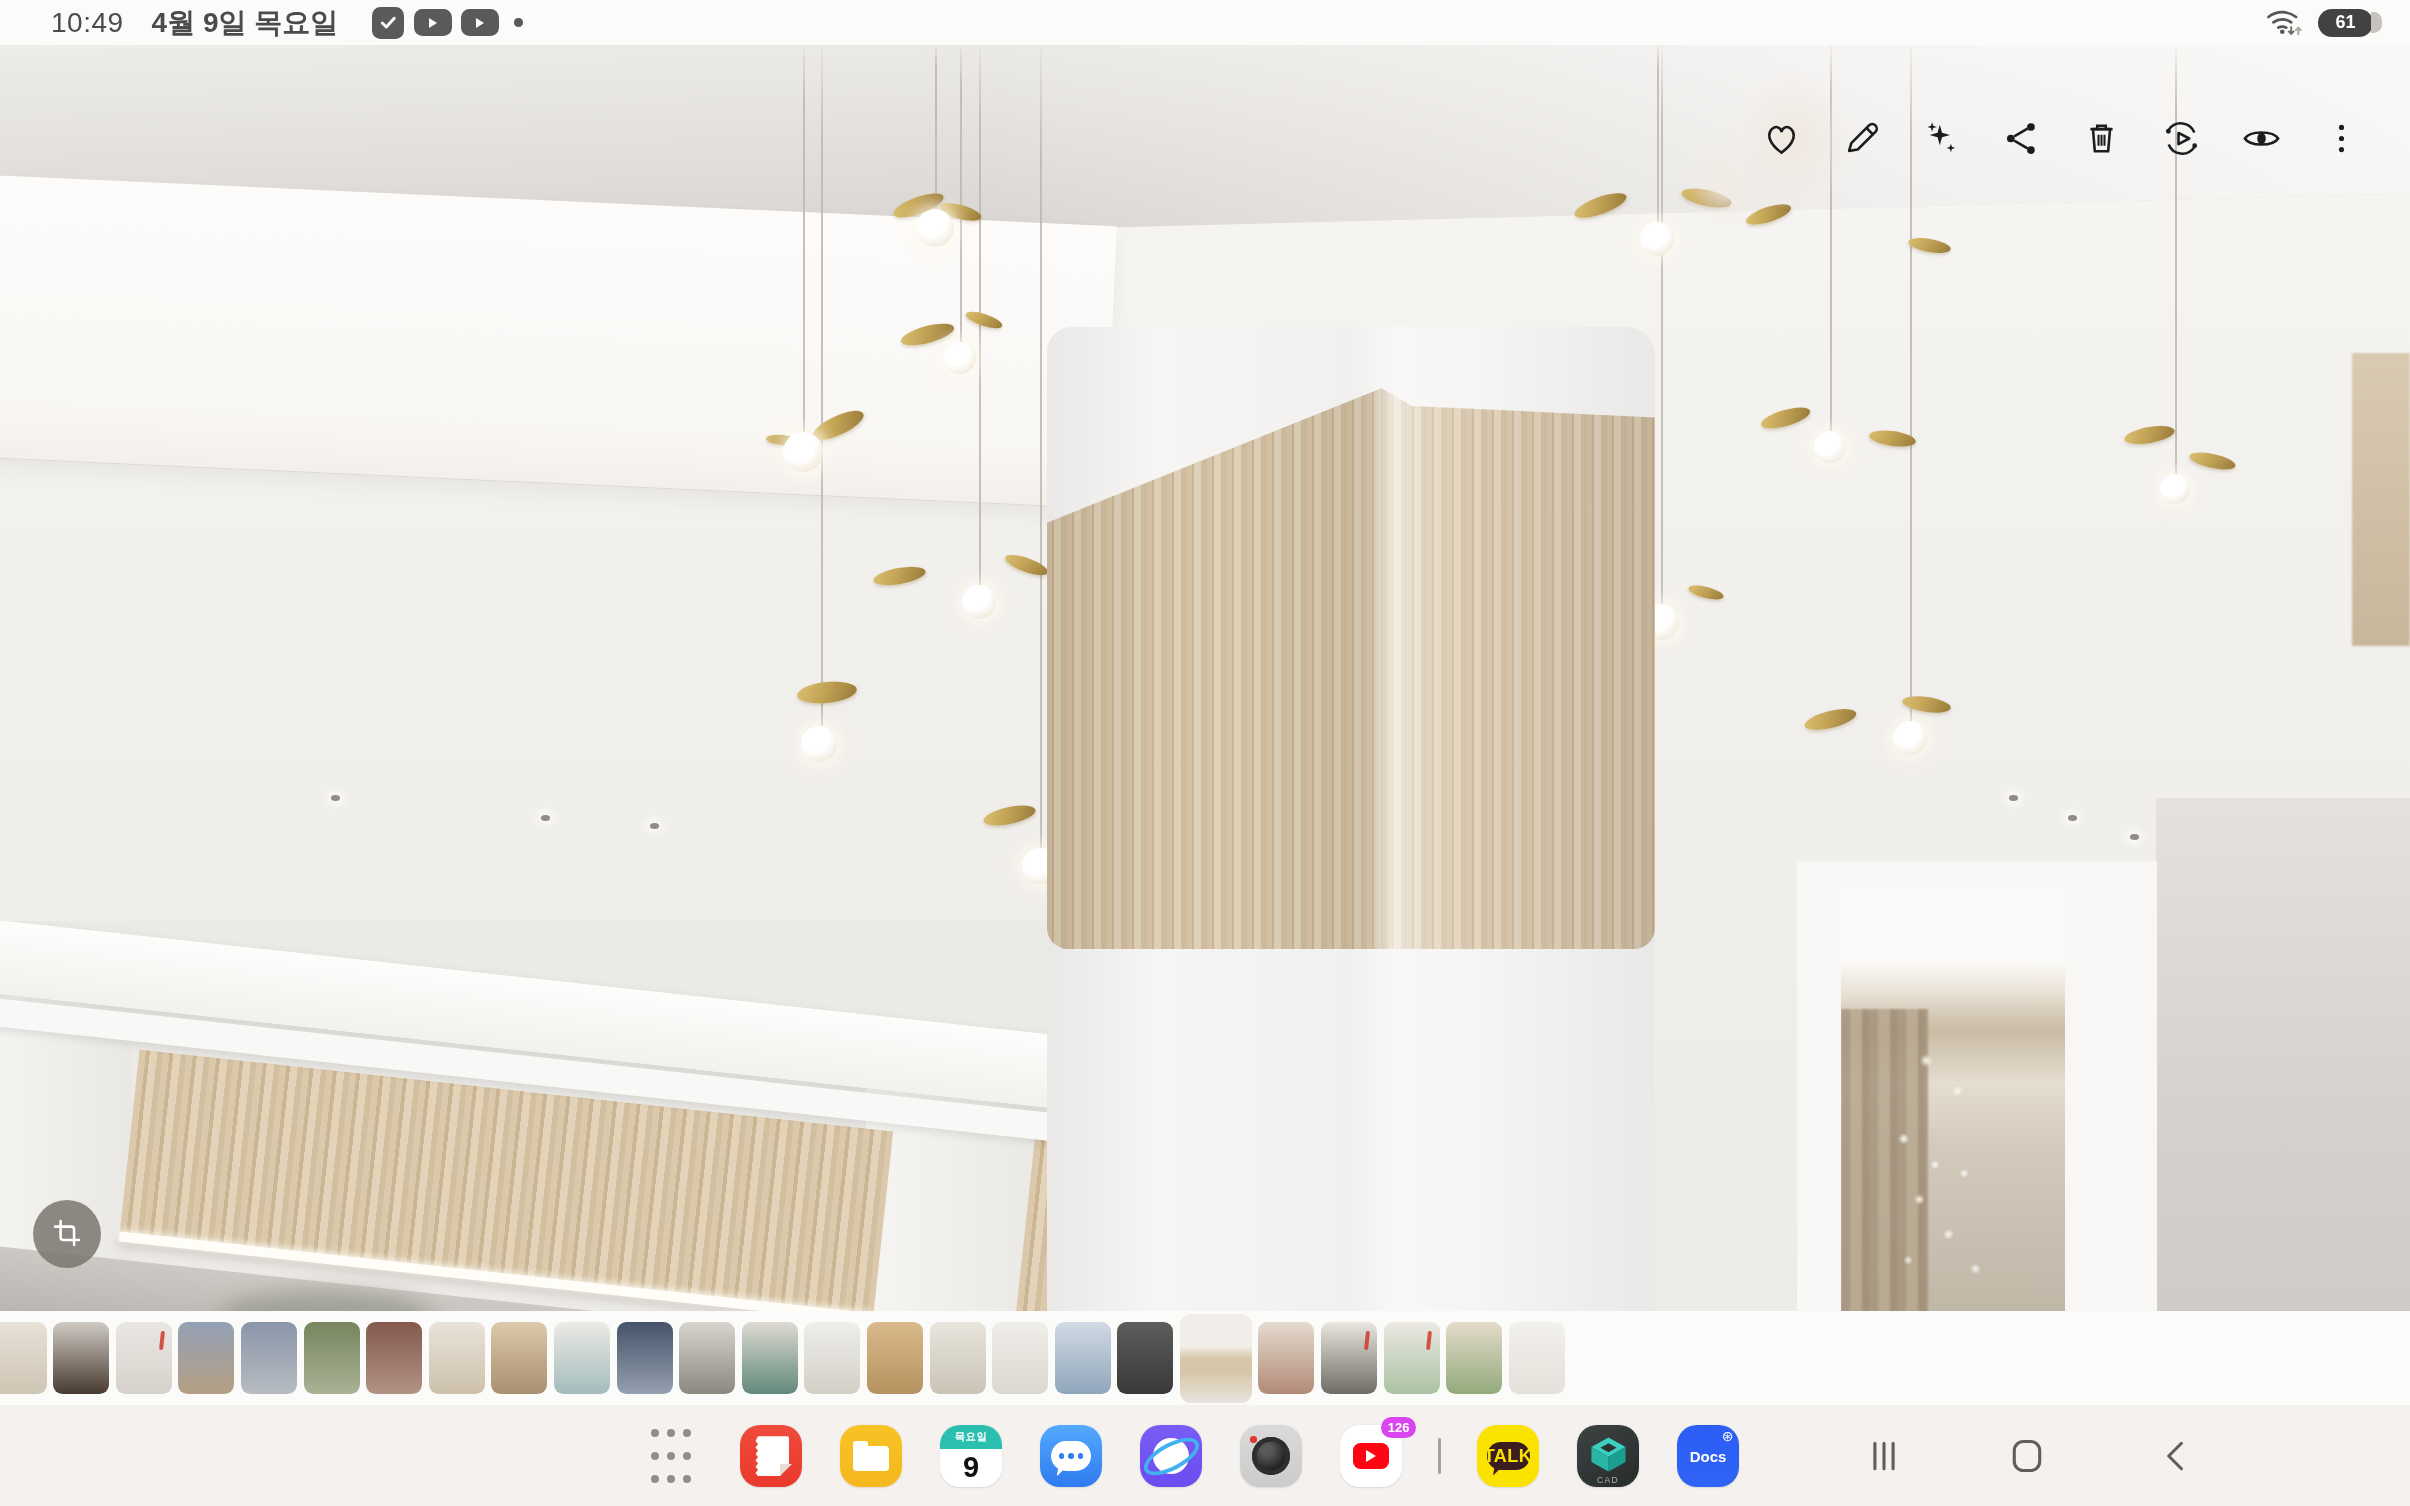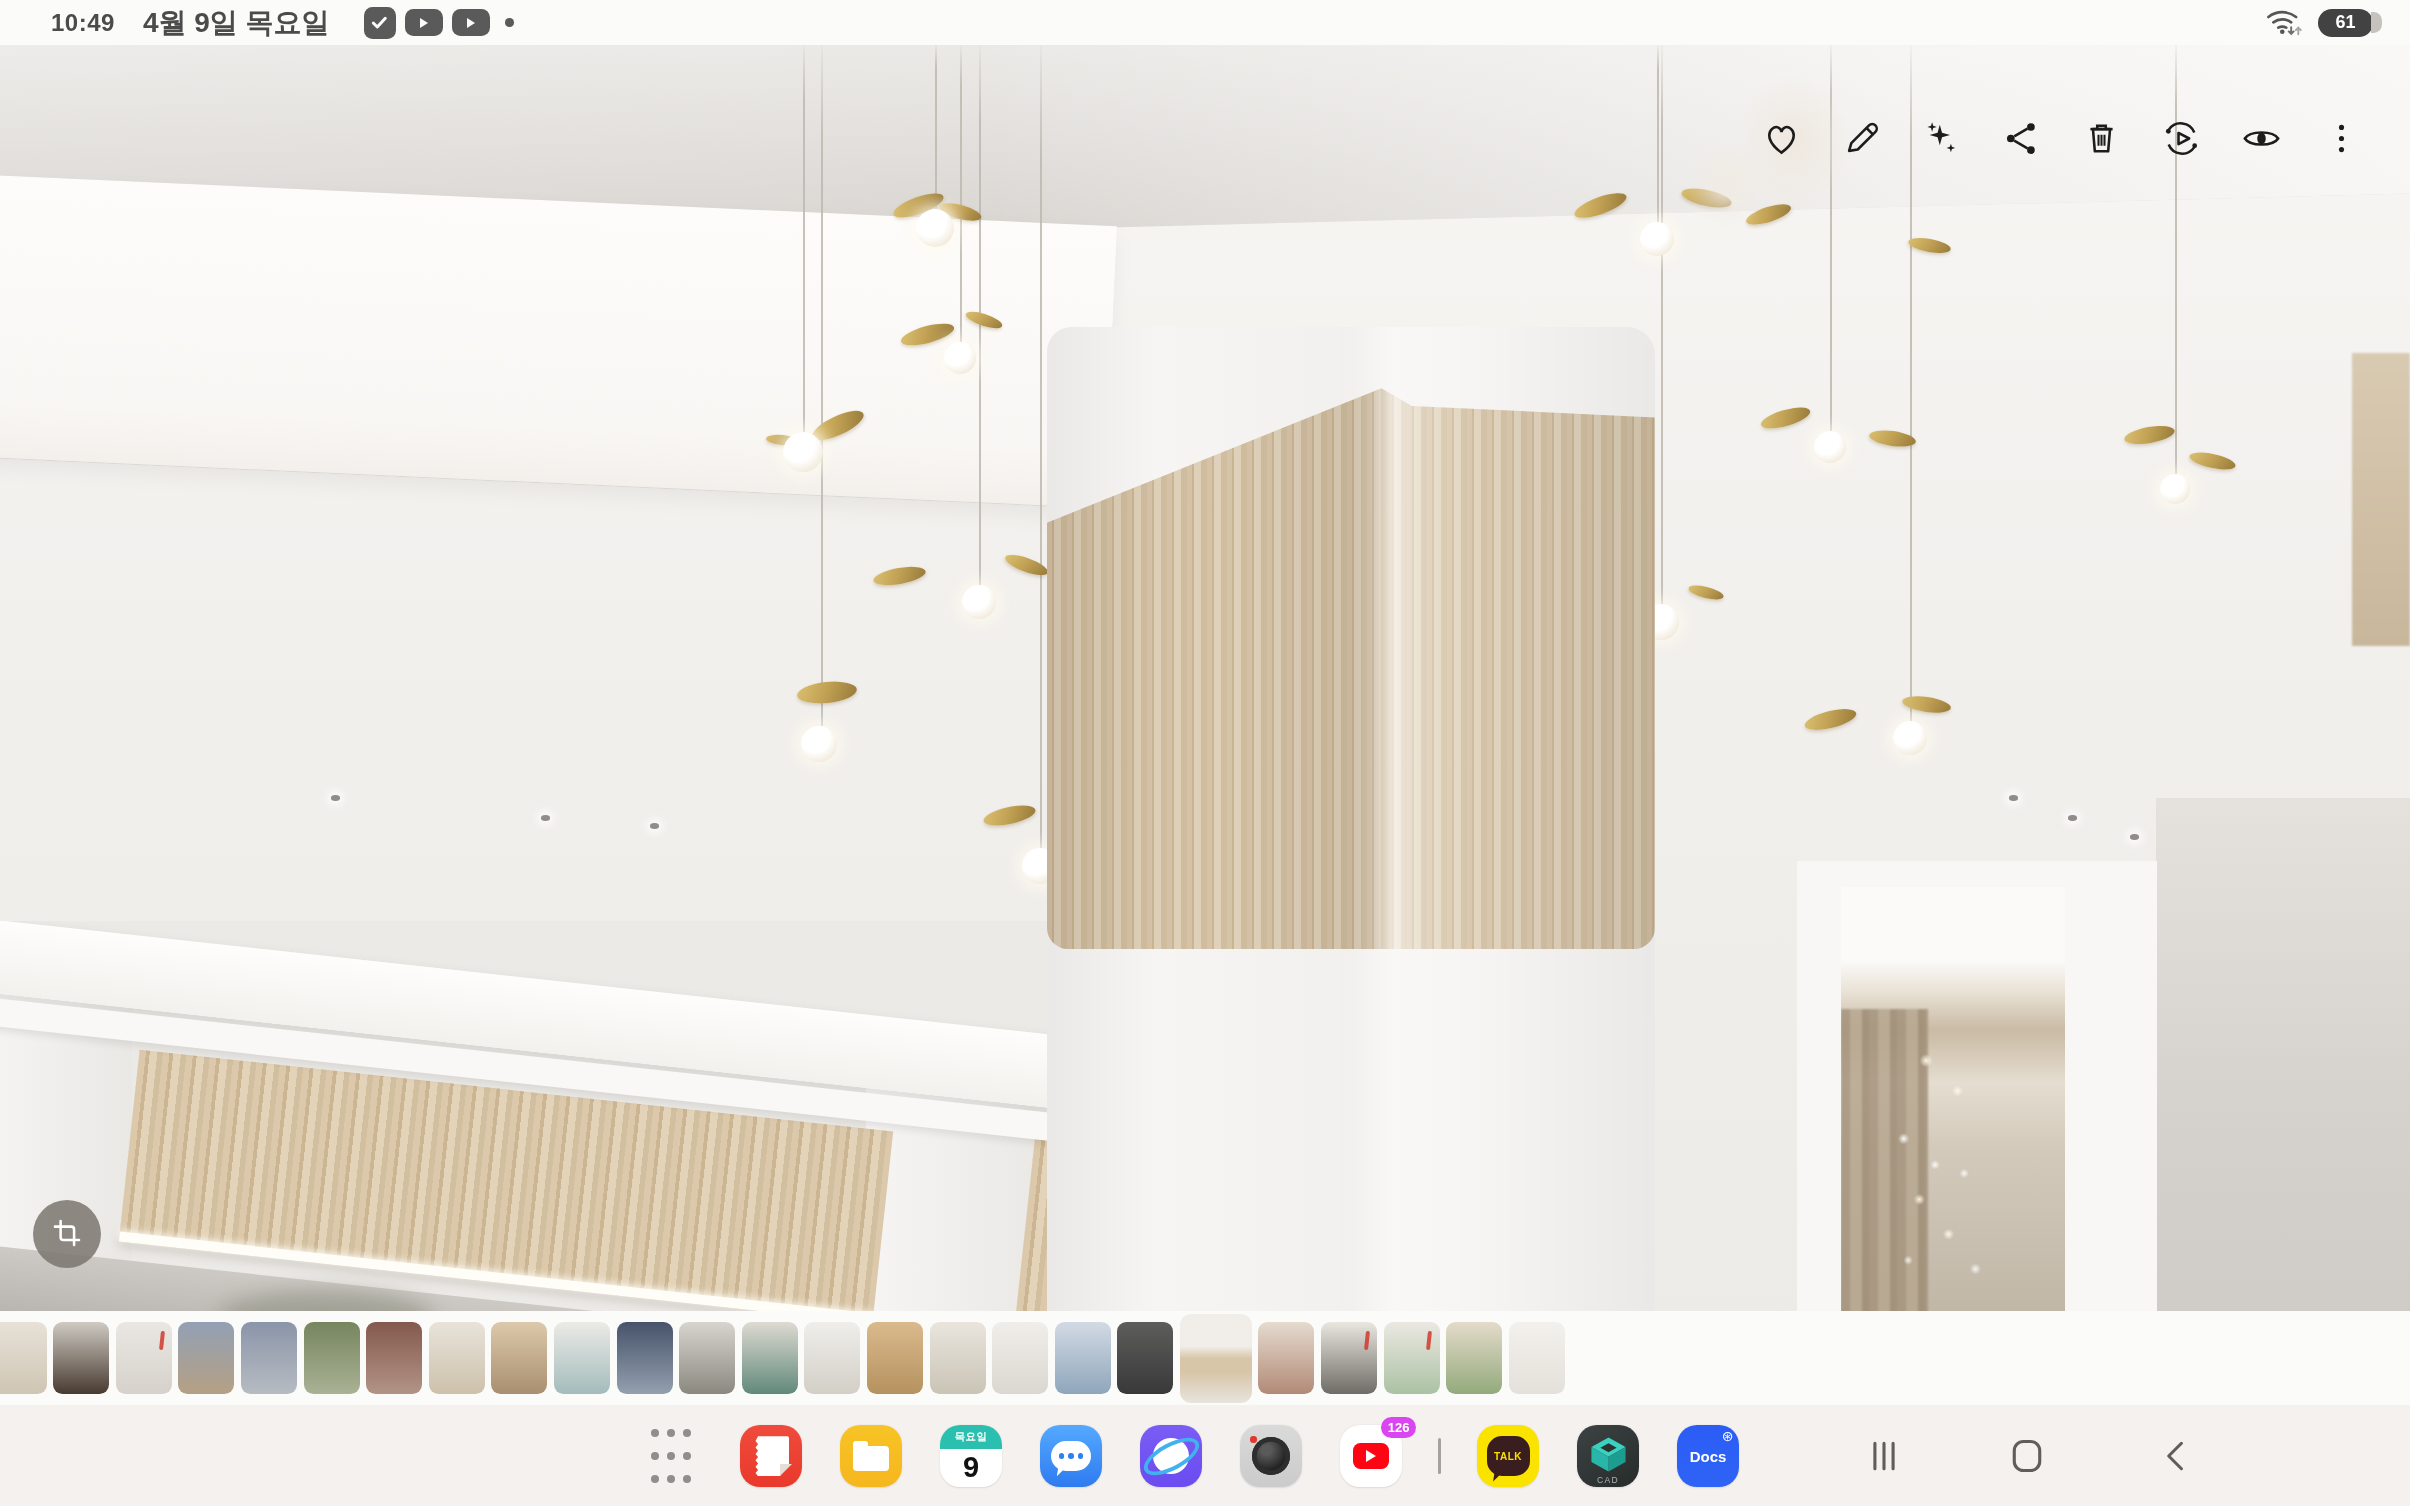--- a/index.html
+++ b/index.html
@@ -70,21 +70,21 @@
                    radial-gradient(circle 3.8px at 60% 88%,rgba(255,255,255,.8),transparent 5.6px),
                    radial-gradient(circle 4.7px at 38% 40%,rgba(255,250,235,.95),transparent 6.6px),
                    radial-gradient(circle 3.8px at 52% 47%,rgba(255,250,235,.9),transparent 5.6px)}
   .blob{position:absolute;border-radius:50%;pointer-events:none}
   .b1{left:1737px;top:73px;width:113px;height:137px;background:radial-gradient(closest-side,#efe8df,rgba(239,232,223,0))}
   .b2{left:1686px;top:141px;width:80px;height:89px;background:radial-gradient(closest-side,#f1ebe3,rgba(241,235,227,0))}
 
   
   .statusbar{position:absolute;left:0;top:0;width:100%;height:45px;display:flex;align-items:center;
         padding:0 38px 0 51px;box-sizing:border-box;color:#4b4b4b;z-index:20}
-  .time{font-size:24px;font-weight:700;letter-spacing:0.5px}
+  .time{font-size:28px;font-weight:400;letter-spacing:0.5px}
   .date{font-size:28px;font-weight:700;margin-left:28px}
   .notifs{display:flex;align-items:center;gap:9.4px;margin-left:34px}
   .n-check{width:32px;height:32px;border-radius:8.5px;background:#5a5a5a;display:flex;align-items:center;justify-content:center}
   .n-yt{width:38px;height:27px;border-radius:8.5px;background:#5a5a5a;display:flex;align-items:center;justify-content:center}
   .n-yt i{width:0;height:0;border:5.6px solid transparent;border-left:8.5px solid #fbfbfa;margin-left:4.7px}
   .n-dot{width:8.5px;height:8.5px;border-radius:50%;background:#5a5a5a;margin-left:5.6px}
   .sb-spacer{flex:1}
   .battery{position:relative;width:55px;height:28px;border-radius:14px;background:#424242;color:#fff;
         display:flex;align-items:center;justify-content:center;font-size:18px;font-weight:700;margin-left:13px}
   .battery .cap{position:absolute;right:-8.5px;top:3.8px;width:10.4px;height:21px;border-radius:0 8.5px 8.5px 0;background:#c6c3bf}
@@ -133,22 +133,22 @@
   .msg-bubble i{width:5.6px;height:5.6px;border-radius:50%;background:#2e7ff0}
   .planet{width:36px;height:36px;background:#fff;border-radius:50%}
   .ring{position:absolute;width:53px;height:19px;border:4.7px solid #41b2ef;border-radius:50%;transform:rotate(-28deg)}
   .lens{width:38px;height:38px;border-radius:50%;background:radial-gradient(circle at 38% 34%,#5a5a5a 0 14%,#222 60%);
        box-shadow:inset 0 0 0 4.7px #2e2e2e}
   .cam-dot{position:absolute;left:10.4px;top:11.3px;width:6.6px;height:6.6px;border-radius:50%;background:#e2372c}
   .yt-play{width:36px;height:25.4px;border-radius:7.5px;display:flex;align-items:center;justify-content:center}
   .yt-play i{width:0;height:0;border:6.6px solid transparent;border-left:10.4px solid #fff;margin-left:6.6px}
   .badge{position:absolute;top:-8.5px;right:-14px;min-width:34px;height:21.7px;padding:0 6.6px;border-radius:11.3px;
        background:#d946ef;color:#fff;font-size:13px;font-weight:700;display:flex;align-items:center;justify-content:center;box-sizing:border-box}
-  .kakao-bubble{width:43px;height:40px;background:#3a1e1f;border-radius:15px;display:flex;align-items:center;
-       justify-content:center;color:#fae100;font-size:10px;font-weight:800;position:relative;letter-spacing:0.5px}
+  .kakao-bubble{width:43px;height:28px;background:#3a1e1f;border-radius:15px;display:flex;align-items:center;
+       justify-content:center;color:#fae100;font-size:18px;font-weight:800;position:relative;letter-spacing:0.5px}
   .kakao-bubble:after{content:"";position:absolute;left:6.6px;bottom:-5.6px;width:10.4px;height:10.4px;background:#3a1e1f;
        clip-path:polygon(0 100%,100% 0,15% 0)}
   .cad-label{position:absolute;bottom:1.9px;left:0;right:0;text-align:center;font-size:8.5px;color:#aeb2b1;letter-spacing:1.4px}
   .docs-label{color:#fff;font-size:15px;font-weight:700}
   .docs-badge{position:absolute;top:3.8px;right:5.6px;color:#fff;font-size:14px;line-height:1}
   .divider{width:2.8px;height:36px;background:#a5a19b;border-radius:1.9px;flex-shrink:0;margin:0 -1.9px}
   .navb{position:absolute;top:22.6px;width:45px;height:60px;background:none;border:none;padding:0;cursor:pointer;
        display:flex;align-items:center;justify-content:center;color:#615d58}
   .navb svg{width:40px;height:40px}
   .nav-recents{left:1861px}.nav-home{left:2004px}.nav-back{left:2153px}

